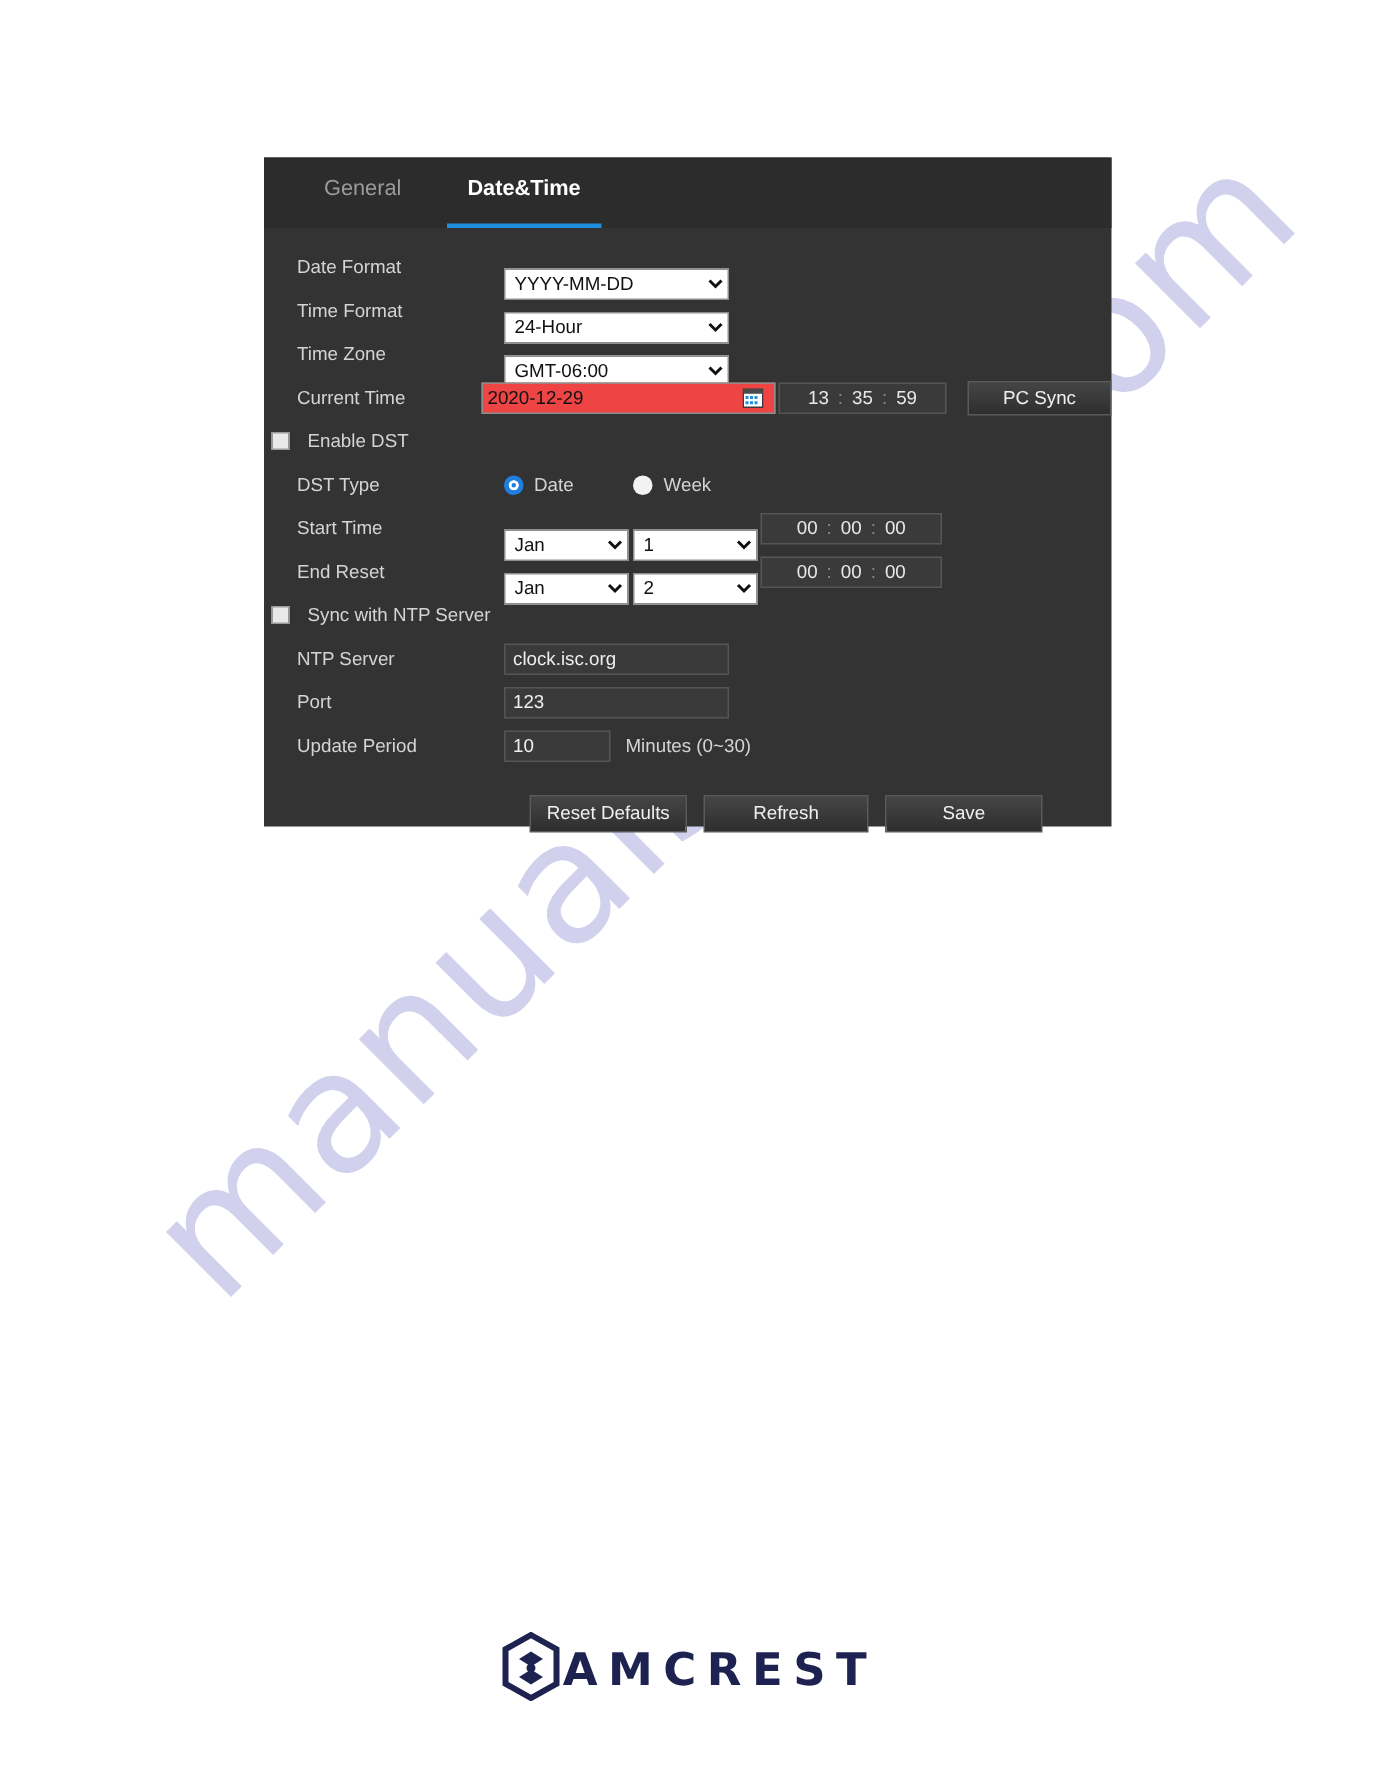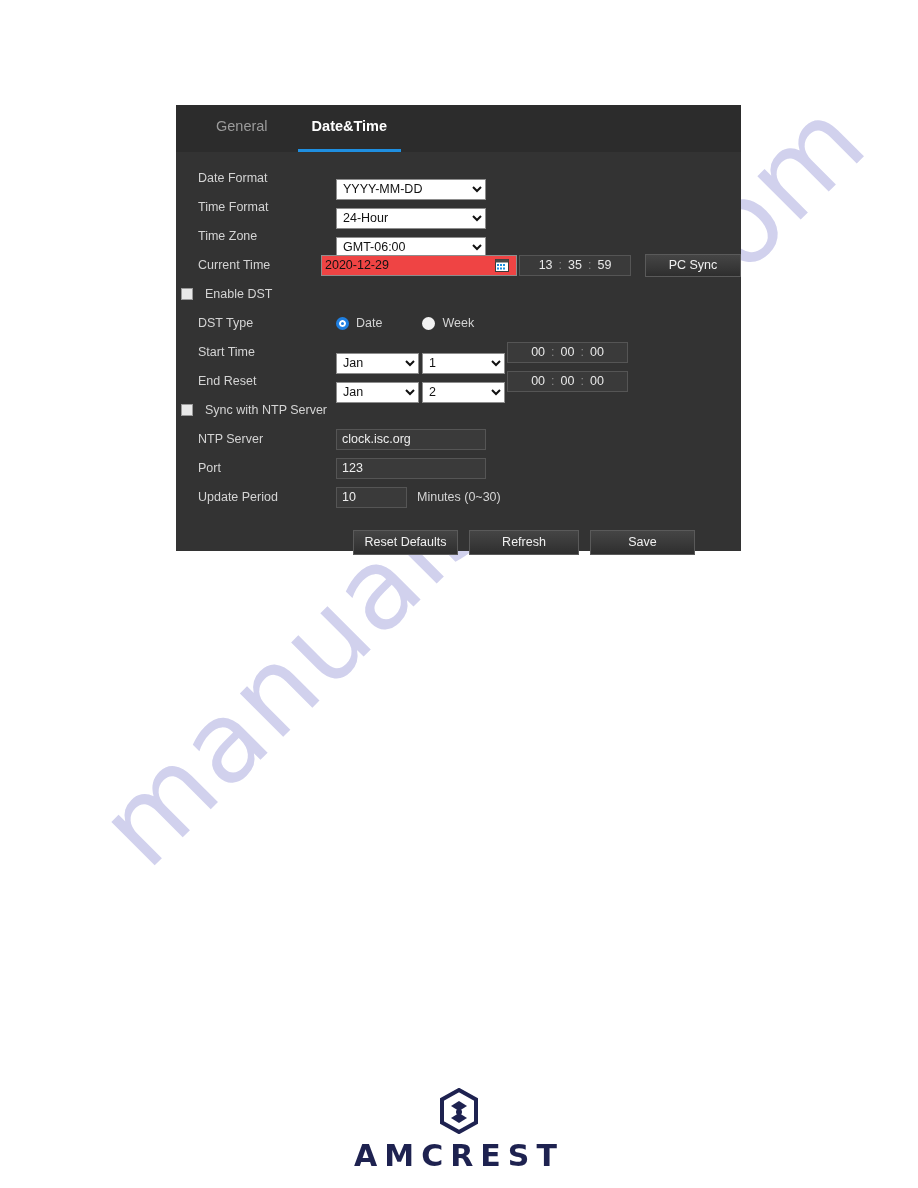--- a/index.html
+++ b/index.html
@@ -267,21 +267,20 @@
   
   #footer-logo {
     position: absolute;
     left: 0;
     top: 1088px;
     width: 918px;
     display: flex;
     align-items: center;
     justify-content: center;
     z-index: 6;
-    flex-direction: column;
   }
   #footer-logo .wordmark {
     font-family: "DejaVu Sans", sans-serif;
     font-size: 30px;
     font-weight: bold;
     letter-spacing: 7px;
     color: #1e2250;
   }
 </style>
 </head>

